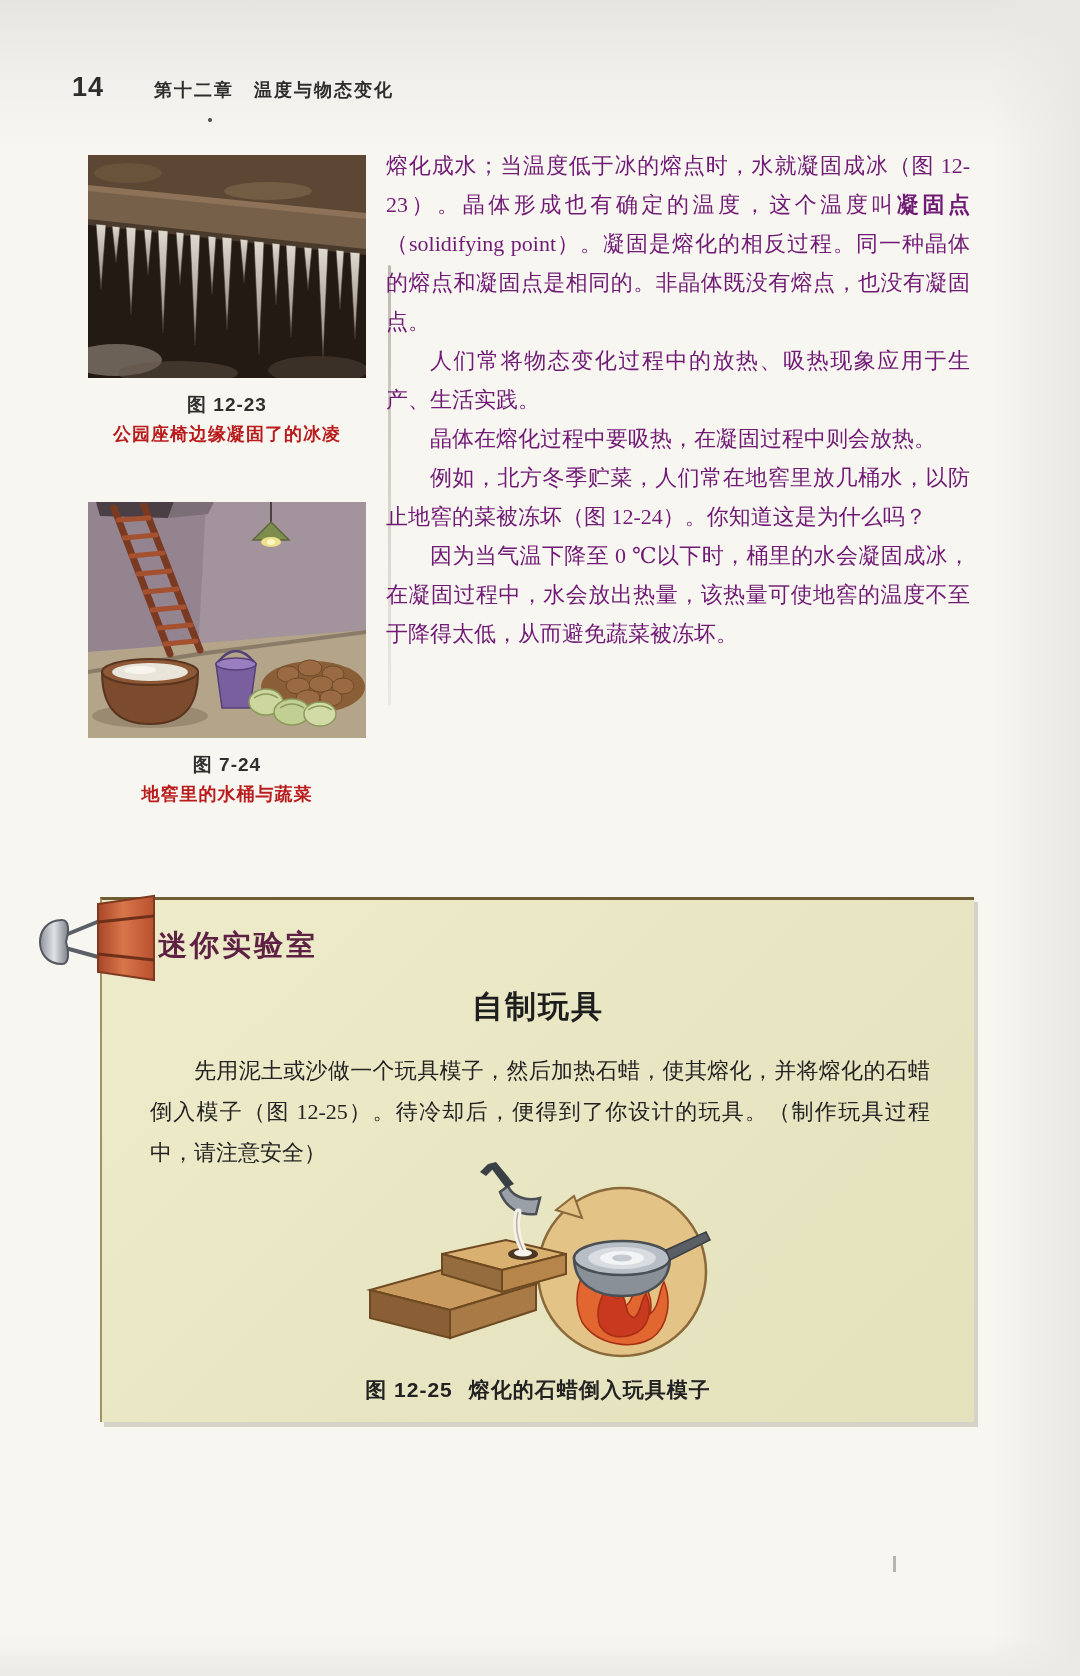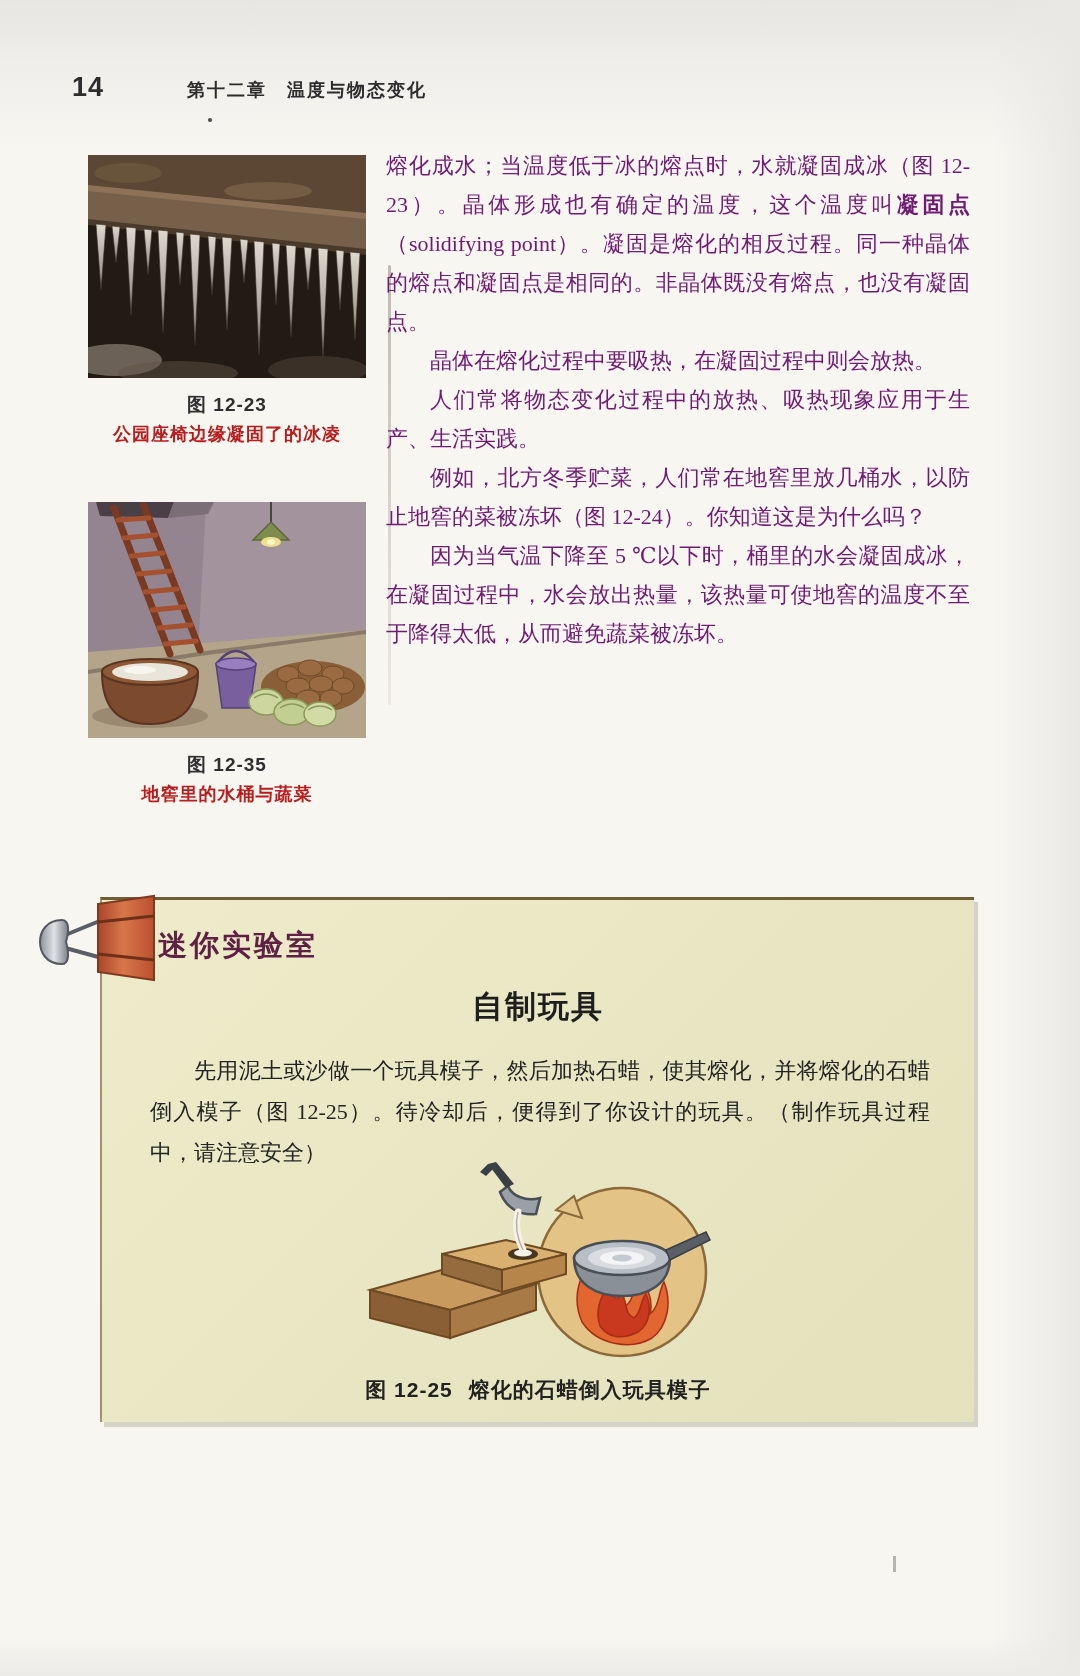--- a/index.html
+++ b/index.html
@@ -12,21 +12,21 @@
   .wash-right{position:absolute;right:0;top:0;width:90px;height:100%;
     background:linear-gradient(270deg,#e9e8e5 0%,rgba(233,232,229,0) 100%);pointer-events:none;}
   .wash-bottom{position:absolute;left:0;bottom:0;width:100%;height:40px;
     background:linear-gradient(0deg,#eceae6 0%,rgba(236,234,230,0) 100%);pointer-events:none;}
   .fold-line{position:absolute;left:388px;top:265px;width:3px;height:440px;
     background:linear-gradient(180deg,rgba(90,70,55,0.35),rgba(90,70,55,0.08));border-radius:2px;pointer-events:none;}
   .tick-mark{position:absolute;left:893px;top:1556px;width:3px;height:16px;background:#8a8a86;opacity:.6;}
 
   
   .header{position:absolute;left:72px;top:72px;display:flex;align-items:baseline;
-    font-family:"Liberation Sans","DejaVu Sans",sans-serif;color:#2d2d2d;gap:33px;}
+    font-family:"Liberation Sans","DejaVu Sans",sans-serif;color:#2d2d2d;}
   .page-num{font-size:27px;font-weight:bold;letter-spacing:1px;}
   .chapter{font-size:18px;font-weight:bold;margin-left:50px;letter-spacing:2px;}
   .header-dot{position:absolute;left:208px;top:118px;width:4px;height:4px;border-radius:50%;background:#4a4a4a;}
 
   
   .left-col{position:absolute;left:88px;top:155px;width:278px;}
   .figure{margin:0;text-align:center;}
   .figure .art{display:block;width:278px;}
   .fig-label{font-family:"Liberation Sans","DejaVu Sans",sans-serif;font-weight:bold;
     font-size:19px;color:#2f2f2f;margin-top:14px;letter-spacing:1px;}
@@ -178,32 +178,32 @@
         <g stroke="#8a9a5a" stroke-width="1.5">
           <ellipse cx="178" cy="200" rx="17" ry="13" fill="#cdd69f"></ellipse>
           <ellipse cx="204" cy="210" rx="18" ry="13" fill="#c2cf93"></ellipse>
           <ellipse cx="232" cy="212" rx="16" ry="12" fill="#d2dba6"></ellipse>
           <path d="M166,196 Q178,188 190,196" fill="none"></path>
           <path d="M192,206 Q204,198 216,206" fill="none"></path>
           <path d="M220,208 Q232,200 244,208" fill="none"></path>
         </g>
       </svg>
       <figcaption>
-        <div class="fig-label">图 12-35</div>
+        <div class="fig-label">图 7-24</div>
         <div class="fig-caption">地窖里的水桶与蔬菜</div>
       </figcaption>
     </figure>
   </div>
 
   <div class="right-col">
     <p class="no-indent"><span>熔化成水；当温度低于冰的熔点时，水就凝固成冰（图 12-23）。晶体形成也有确定的温度，这个温度叫</span><span class="bold-term">凝固点</span><span>（solidifying point）。凝固是熔化的相反过程。同一种晶体的熔点和凝固点是相同的。非晶体既没有熔点，也没有凝固点。</span></p>
+    <p>人们常将物态变化过程中的放热、吸热现象应用于生产、生活实践。</p>
     <p>晶体在熔化过程中要吸热，在凝固过程中则会放热。</p>
-    <p>人们常将物态变化过程中的放热、吸热现象应用于生产、生活实践。</p>
     <p>例如，北方冬季贮菜，人们常在地窖里放几桶水，以防止地窖的菜被冻坏（图 12-24）。你知道这是为什么吗？</p>
-    <p>因为当气温下降至 5 ℃以下时，桶里的水会凝固成冰，在凝固过程中，水会放出热量，该热量可使地窖的温度不至于降得太低，从而避免蔬菜被冻坏。</p>
+    <p>因为当气温下降至 0 ℃以下时，桶里的水会凝固成冰，在凝固过程中，水会放出热量，该热量可使地窖的温度不至于降得太低，从而避免蔬菜被冻坏。</p>
   </div>
 
   <div class="minilab">
 
     <svg class="clip" viewBox="0 0 132 120">
       <defs>
         <linearGradient id="knob" x1="0" y1="0" x2="1" y2="0">
           <stop offset="0" stop-color="#8e9298"></stop>
             <stop offset=".5" stop-color="#dfe3e8"></stop>
             <stop offset="1" stop-color="#7e8288"></stop>

